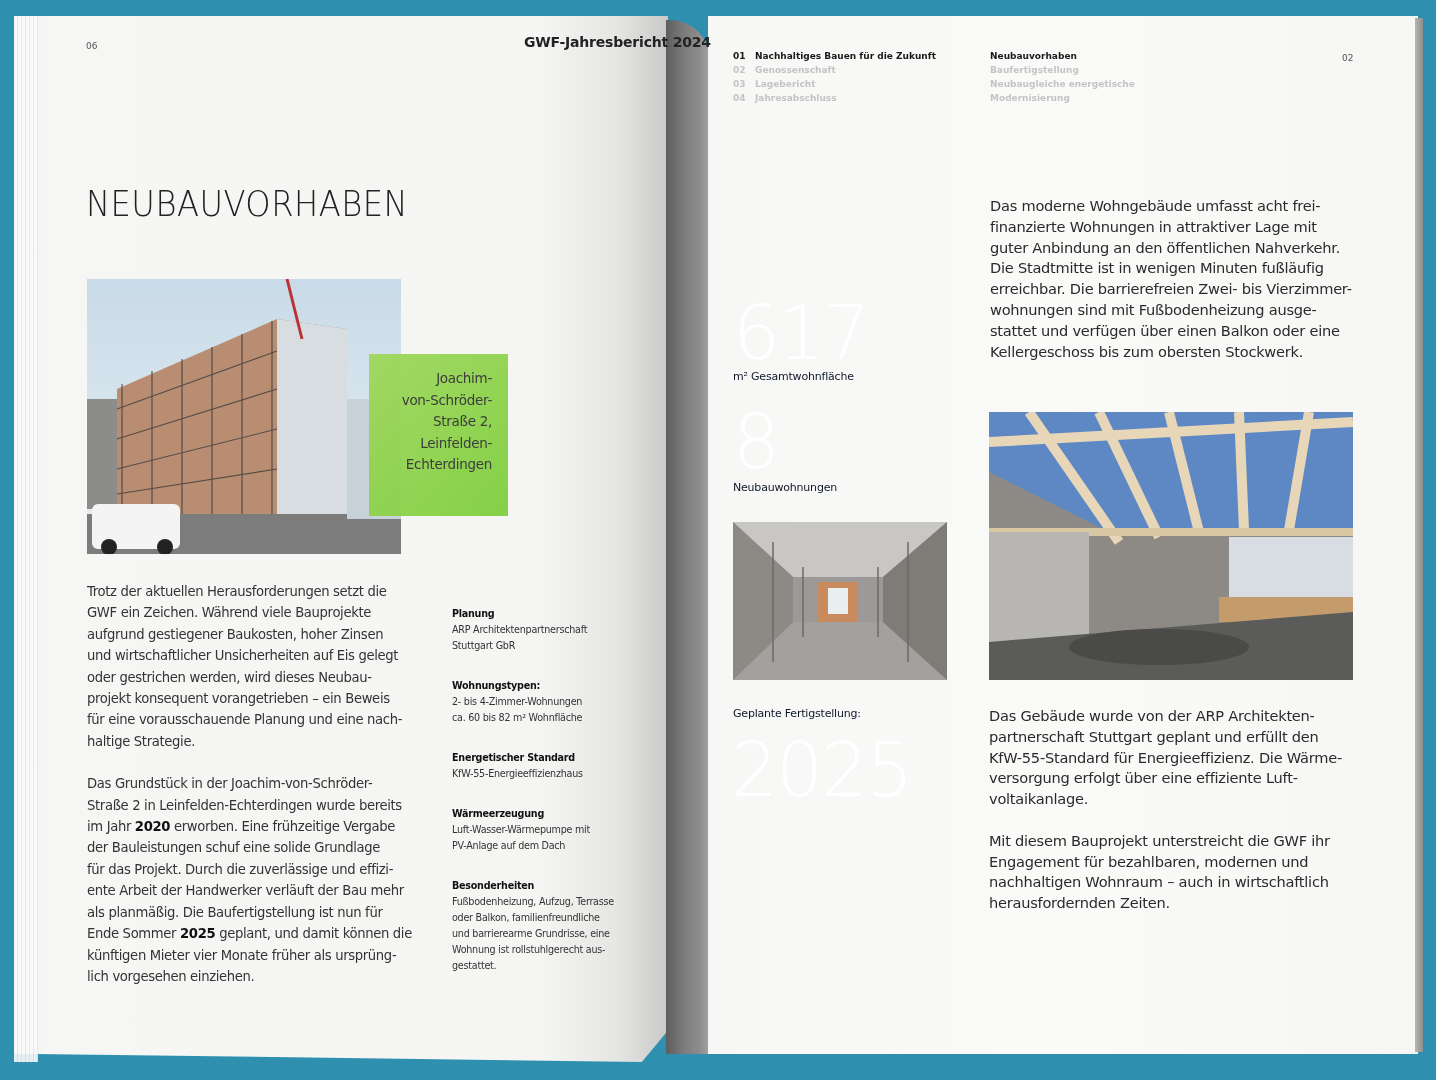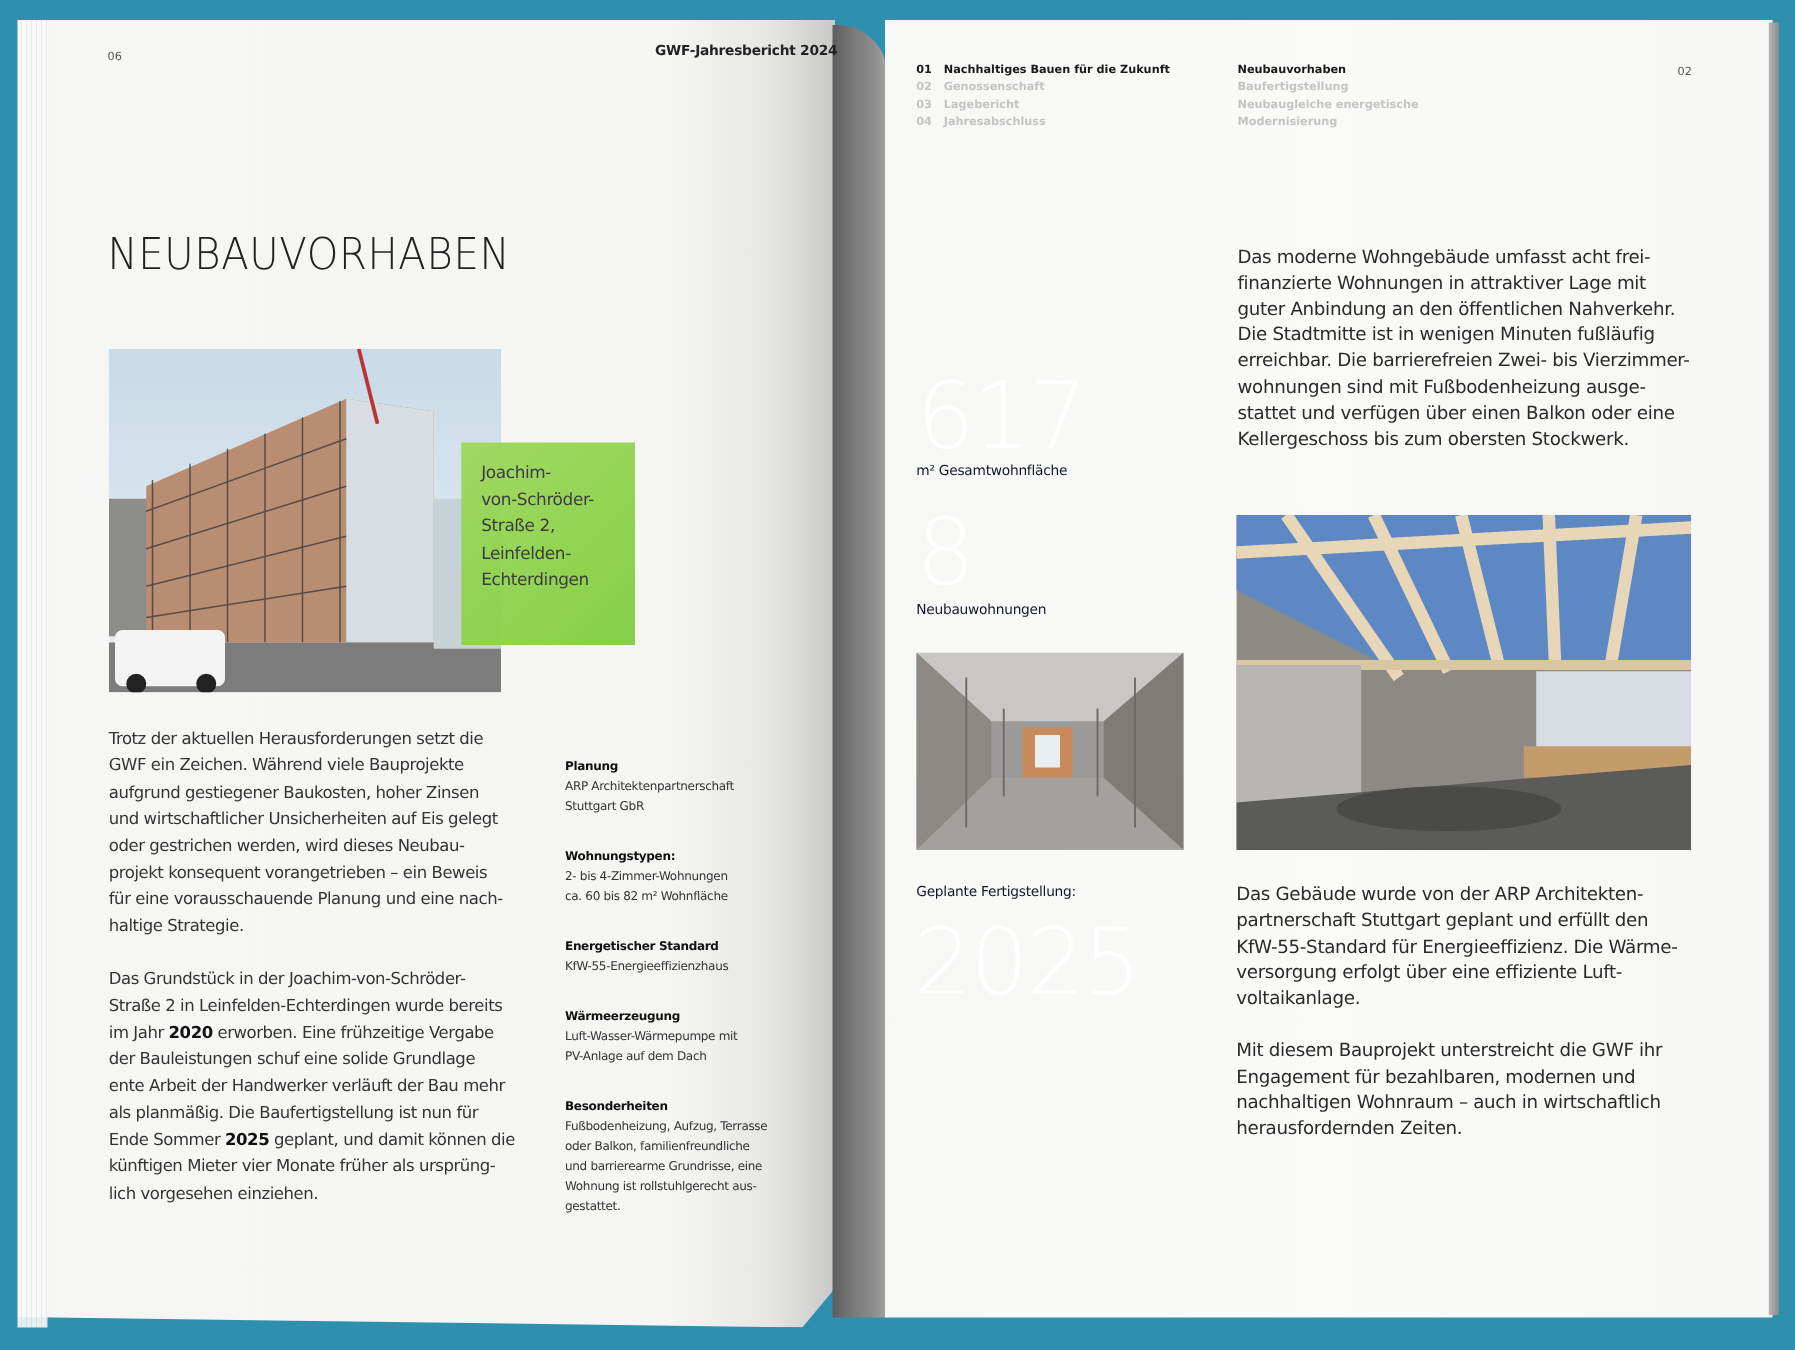--- a/index.html
+++ b/index.html
@@ -11,24 +11,24 @@
   .left-edge{position:absolute;left:14px;top:16px;width:24px;height:1046px;
     background:repeating-linear-gradient(90deg,#fafafa 0 3px,#e8e8e7 3px 4px);opacity:.9;}
   .spine-shadow{position:absolute;left:666px;top:20px;width:44px;height:1034px;border-radius:0 40px 0 0;
     background:linear-gradient(90deg,#5d5d5d 0%,#7c7c7c 40%,#8c8c8c 75%,#a5a5a5 100%);}
   .page-right{left:708px;top:16px;width:710px;height:1038px;
     background:linear-gradient(90deg,#f7f7f6 0%,#fafaf9 50%,#f6f6f5 100%);}
   .right-edge{position:absolute;left:1415px;top:18px;width:8px;height:1034px;background:linear-gradient(90deg,#b8b6b4,#8f8d8b);}
 
   .abs{position:absolute;}
   .folio{font-size:9px;color:#555;}
-  .running-head{font-size:11px;font-weight:bold;color:#222;letter-spacing:-.2px;}
+  .running-head{font-size:14px;font-weight:bold;color:#222;letter-spacing:-.2px;}
   .h1{font-family:"DejaVu Sans",sans-serif;font-size:35px;font-weight:200;letter-spacing:.5px;color:#222;transform:scaleX(.92);transform-origin:left;}
   .photo{overflow:hidden;}
-  .addr-box{background:linear-gradient(135deg,#9fd85c,#7fcf3f);opacity:.95;padding:14px 16px;box-sizing:border-box;}
+  .addr-box{background:linear-gradient(135deg,#9fd85c,#7fcf3f);opacity:.95;padding:14px 16px;box-sizing:border-box;text-align:right;}
   .addr-line{display:block;font-size:13.5px;line-height:21.5px;color:#333;font-family:"DejaVu Sans",sans-serif;letter-spacing:-.3px;}
   .body-l{font-size:13.2px;line-height:21.4px;color:#333;letter-spacing:-.35px;font-family:"DejaVu Sans",sans-serif;}
   .body-l p{margin:0 0 21px 0;}
   .body-l b{color:#111;}
   .facts{font-size:9.6px;line-height:16px;color:#333;letter-spacing:-.25px;}
   .fact{margin-bottom:16px;margin-top:24px;}
   .fact-title{font-weight:bold;color:#111;display:block;}
   .fact-line{display:block;}
   .toc{font-size:9px;line-height:14px;font-weight:bold;}
   .toc .row{display:flex;gap:10px;}
@@ -105,20 +105,21 @@
     <span class="line">oder gestrichen werden, wird dieses Neubau-</span>
     <span class="line">projekt konsequent vorangetrieben – ein Beweis</span>
     <span class="line">für eine vorausschauende Planung und eine nach-</span>
     <span class="line">haltige Strategie.</span>
   </p>
   <p>
     <span class="line">Das Grundstück in der Joachim-von-Schröder-</span>
     <span class="line">Straße 2 in Leinfelden-Echterdingen wurde bereits</span>
     <span class="line rich">im Jahr <b>2020</b> erworben. Eine frühzeitige Vergabe</span>
     <span class="line">der Bauleistungen schuf eine solide Grundlage</span>
+    <span class="line">für das Projekt. Durch die zuverlässige und effizi-</span>
     <span class="line">ente Arbeit der Handwerker verläuft der Bau mehr</span>
     <span class="line">als planmäßig. Die Baufertigstellung ist nun für</span>
     <span class="line rich">Ende Sommer <b>2025</b> geplant, und damit können die</span>
     <span class="line">künftigen Mieter vier Monate früher als ursprüng-</span>
     <span class="line">lich vorgesehen einziehen.</span>
   </p>
 </div>
 
 <div class="abs facts" style="left:452px;top:582px;width:170px;">
   <div class="fact">

